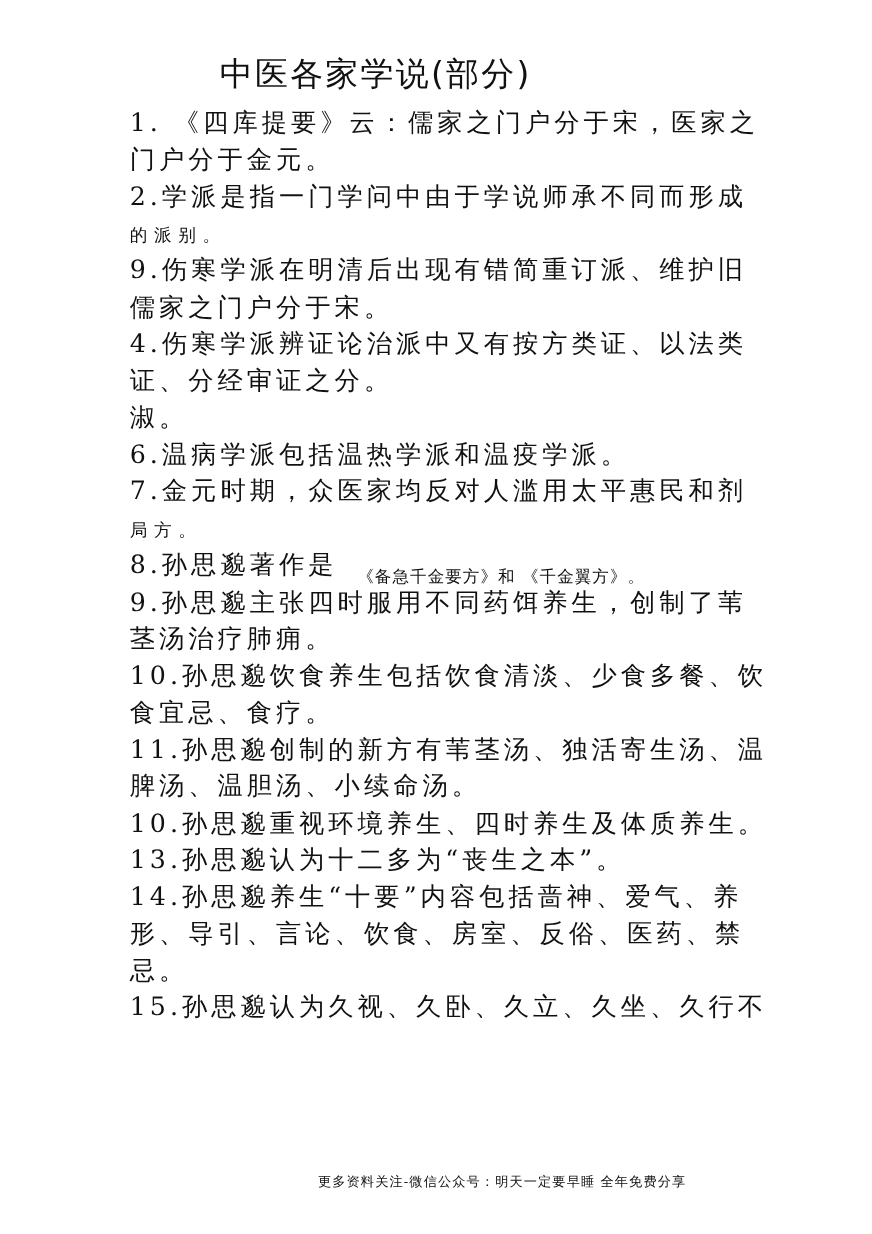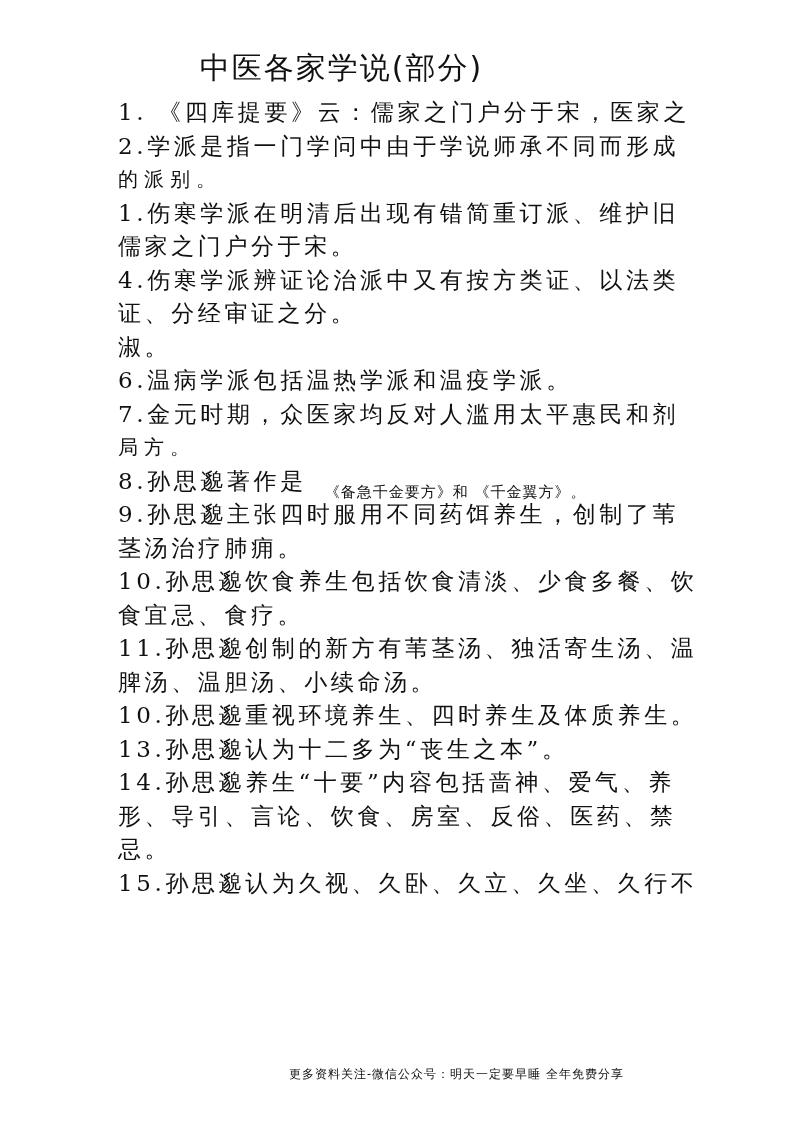--- a/index.html
+++ b/index.html
@@ -4,35 +4,36 @@
   <style>
     html, body { margin: 0; padding: 0; background: #ffffff; }
     body { width: 793px; height: 1122px; position: relative; overflow: hidden;
            font-family: "DejaVu Serif", "Liberation Serif", serif; color: #111111; }
     .title { position: absolute; top: 48px; left: 0; width: 683px; text-align: center;
              font-family: "DejaVu Sans", "Liberation Sans", sans-serif;
              font-size: 30px; letter-spacing: 2px; line-height: 40px; }
     .content { position: absolute; top: 96px; left: 118px; width: 560px; }
     .line { font-size: 23px; line-height: 33.5px; height: 33.5px; white-space: nowrap;
             letter-spacing: 3.6px; }
-    .line.small { font-size: 20px; letter-spacing: 6px; }
+    .line.small { font-size: 16px; letter-spacing: 6px; }
     .inline-small { font-size: 15px; letter-spacing: 1px; position: relative; top: 8px; margin-left: 18px; }
     .footer { position: absolute; top: 1066px; left: 16px; width: 793px; text-align: center;
               font-size: 12px; letter-spacing: 1px; margin-left: 44px; }
   </style>
 </head>
 <body>
 
 <div class="title">中医各家学说(部分)</div>
 
 <div class="content">
   <div class="line">1. 《四库提要》云：儒家之门户分于宋，医家之</div>
+  <div class="line">门户分于金元。</div>
   <div class="line">2.学派是指一门学问中由于学说师承不同而形成</div>
   <div class="line small">的派别。</div>
-  <div class="line">1.伤寒学派在明清后出现有错简重订派、维护旧</div>
+  <div class="line">9.伤寒学派在明清后出现有错简重订派、维护旧</div>
   <div class="line">儒家之门户分于宋。</div>
   <div class="line">4.伤寒学派辨证论治派中又有按方类证、以法类</div>
   <div class="line">证、分经审证之分。</div>
   <div class="line">淑。</div>
   <div class="line">6.温病学派包括温热学派和温疫学派。</div>
   <div class="line">7.金元时期，众医家均反对人滥用太平惠民和剂</div>
   <div class="line small">局方。</div>
   <div class="line">
     <span>8.孙思邈著作是</span><span class="inline-small">《备急千金要方》和 《千金翼方》。</span>
   </div>

